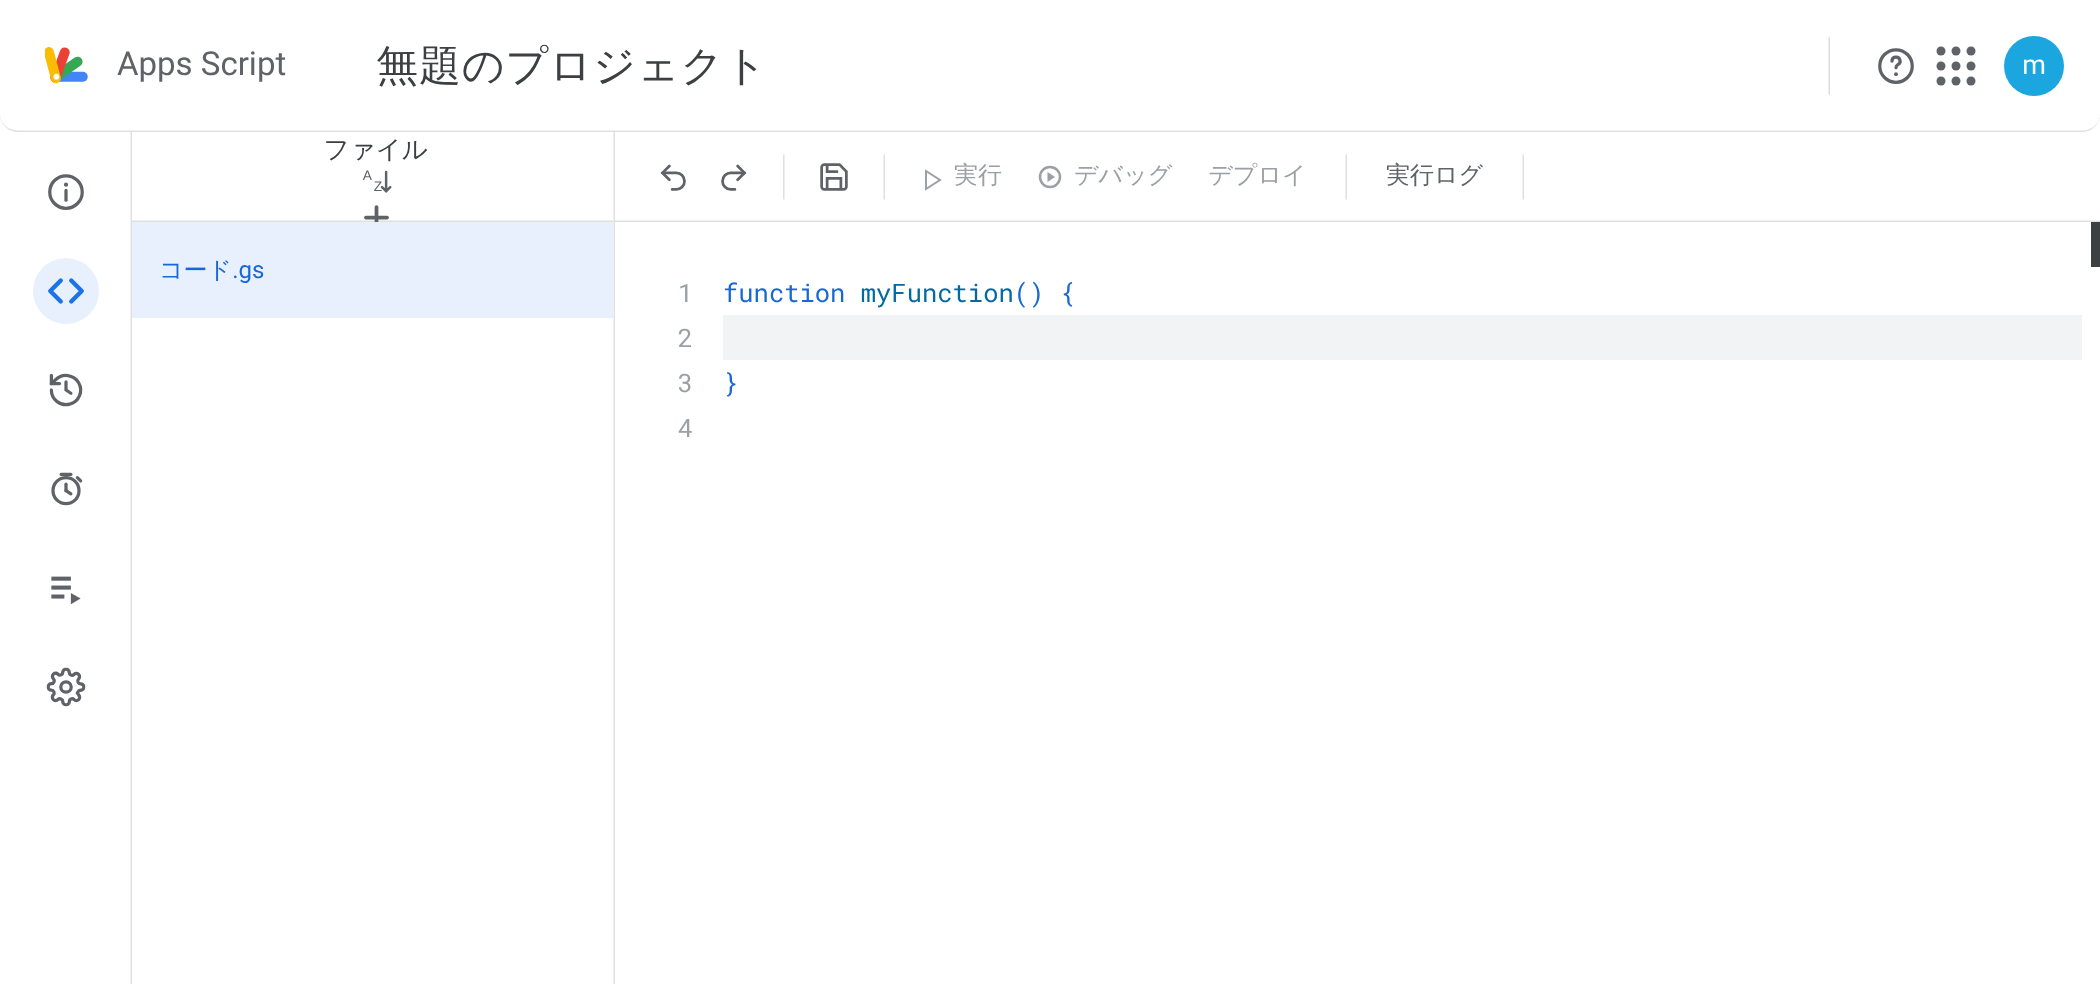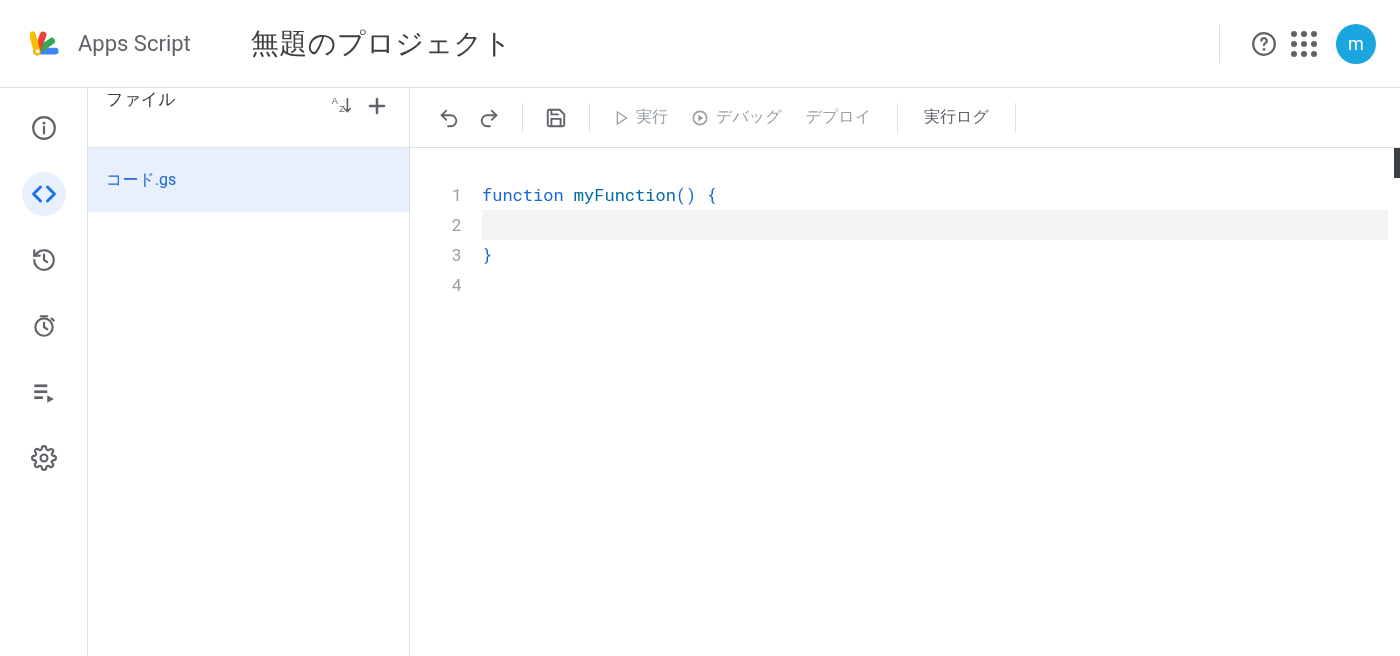--- a/index.html
+++ b/index.html
@@ -12,20 +12,21 @@
     overflow: hidden;
   }
 
   
   .header {
     height: 88px;
     display: flex;
     align-items: center;
     padding: 0 24px 0 30px;
     border-bottom: 1px solid #e0e0e0;
+    border-radius: 12px;
   }
   .logo-block { display: flex; align-items: center; gap: 10px; }
   .product-name { font-size: 22px; color: #5f6368; }
   .project-title {
     font-size: 28px;
     color: #3c4043;
     margin-left: 60px;
     letter-spacing: 0.5px;
   }
   .header-spacer { flex: 1; }
@@ -100,25 +101,26 @@
   }
 
   
   .file-panel {
     width: 322px;
     border-right: 1px solid #e0e0e0;
     display: flex; flex-direction: column;
   }
   .panel-row {
     height: 60px;
-    display: flex; align-items: flex-start;
+    display: flex; align-items: center;
     padding: 0 14px 0 18px;
     font-size: 17px;
     color: #3c4043;
     border-bottom: 1px solid #e0e0e0;
+    flex-direction: column;
   }
   .panel-row .spacer { flex: 1; }
   .panel-row .row-icon { width: 36px; height:36px; display:flex;align-items:center;justify-content:center;color:#5f6368;cursor:pointer;}
   .file-item {
     height: 64px;
     display: flex; align-items: center;
     padding-left: 18px;
     font-size: 16px;
     cursor: pointer;
   }
@@ -133,21 +135,21 @@
     height: 60px;
     border-bottom: 1px solid #e0e0e0;
     display: flex; align-items: center;
     padding: 0 22px;
     gap: 6px;
     color: #9aa0a6;
     font-size: 16px;
   }
   .tb-icon { width:34px;height:34px;display:flex;align-items:center;justify-content:center;color:#5f6368;cursor:pointer;}
   .tb-sep { width:1px;height:30px;background:#e0e0e0;margin:0 10px;}
-  .tb-btn { display:flex;align-items:center;gap:6px;padding:0 8px;color:#9aa0a6;}
+  .tb-btn { display:flex;align-items:flex-end;gap:6px;padding:0 8px;color:#9aa0a6;}
   .tb-btn-dark { color:#5f6368; }
   .tb-text { padding:0 10px; }
 
   
   .code {
     flex:1;
     padding: 32px 0 0 0;
     font-family: "Roboto Mono", Menlo, Consolas, monospace;
     font-size: 17px;
     line-height: 30px;

